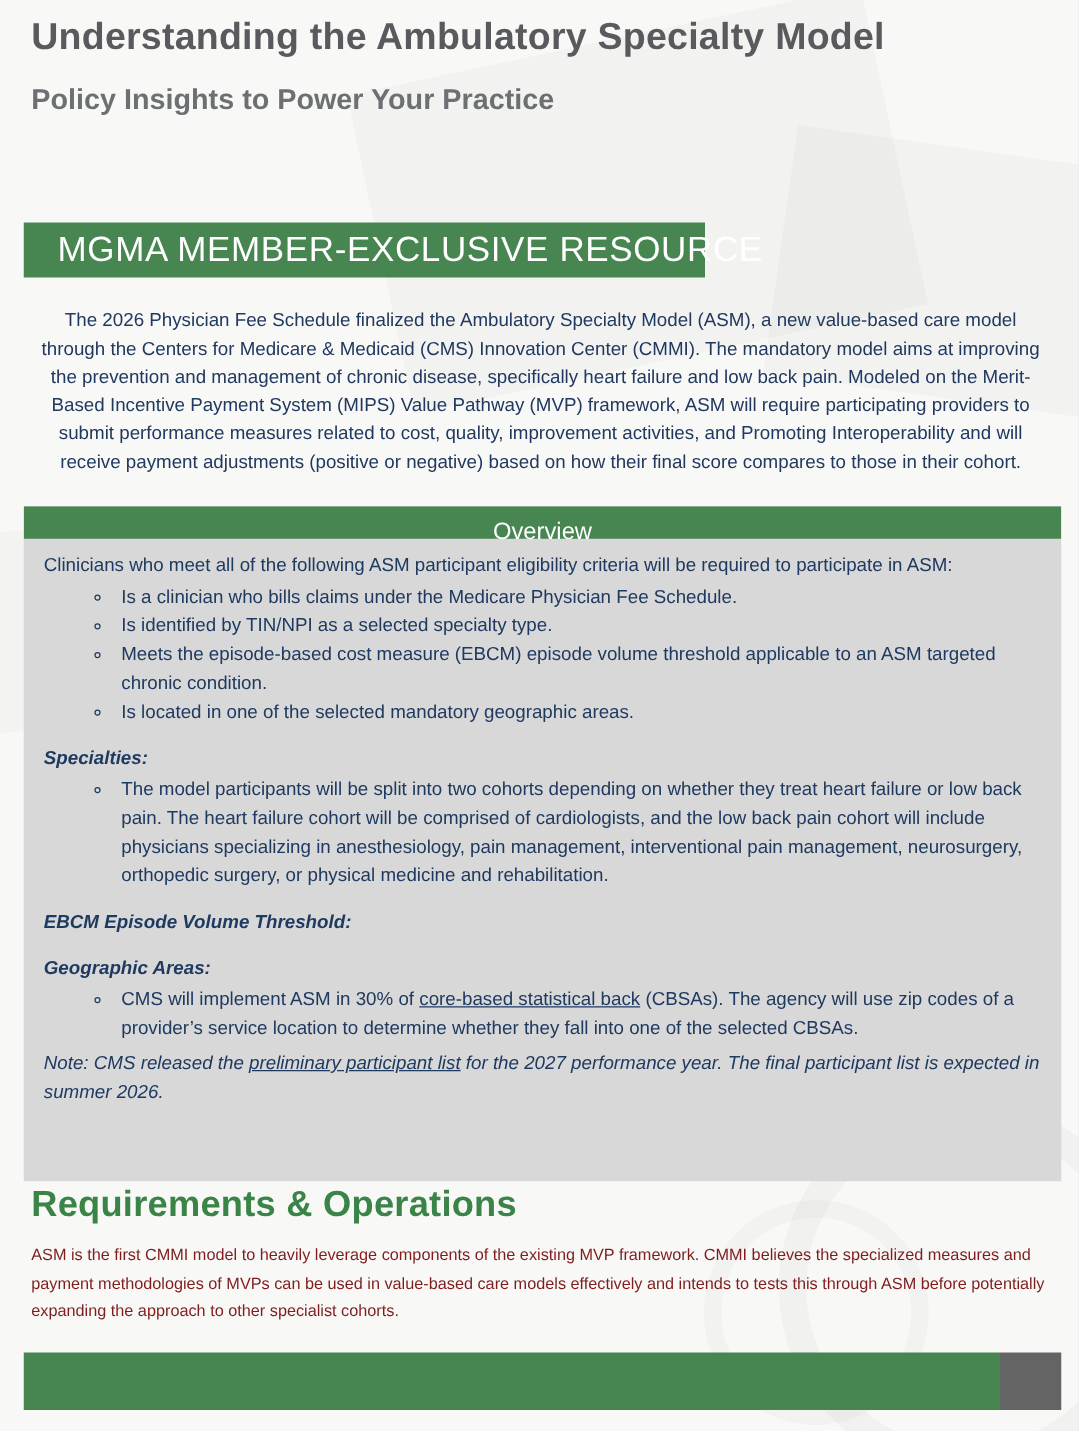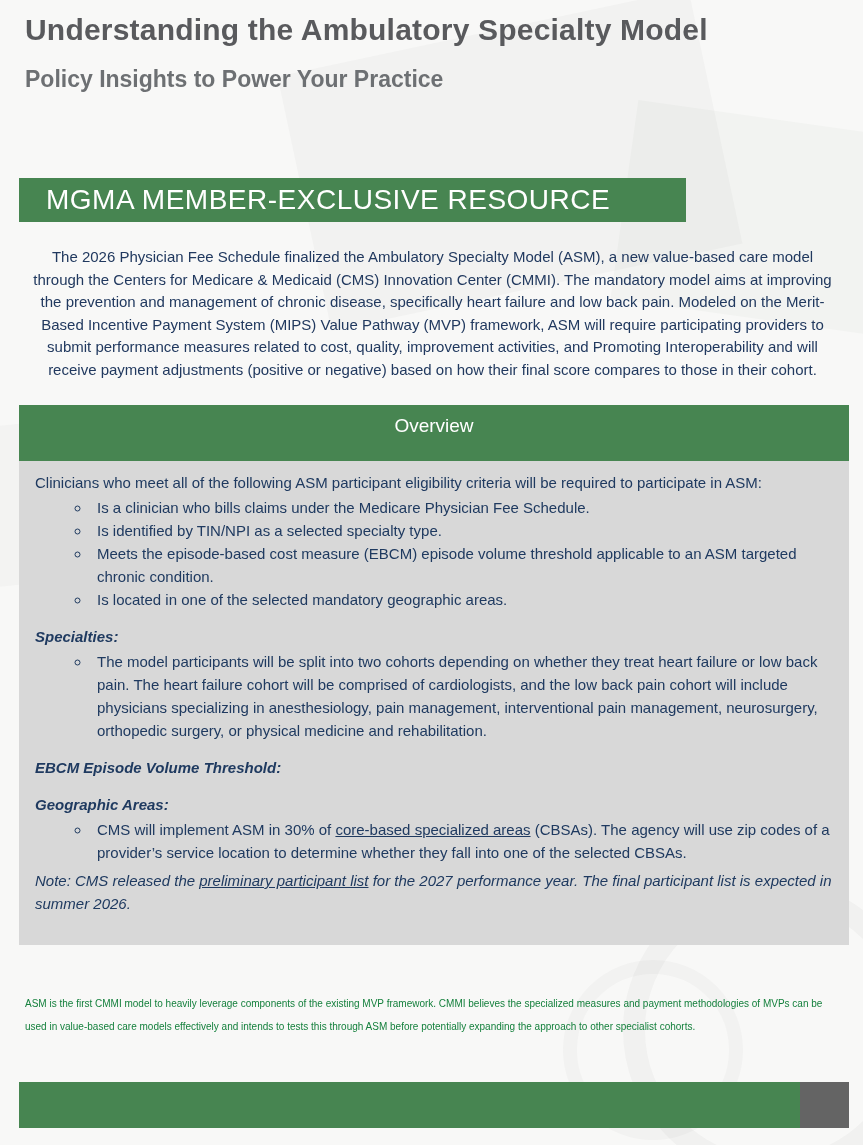--- a/index.html
+++ b/index.html
@@ -22,54 +22,54 @@
 
   .title-block { position:absolute; left:25px; top:6px; width:800px; }
   h1.doc-title {
     font-size:30px; line-height:47px; font-weight:bold;
     color:#595a5d; letter-spacing:0.2px;
   }
   h2.doc-subtitle {
     margin-top:13px; font-size:23px; font-weight:bold; color:#6d7073;
   }
   .banner {
-    position:absolute; left:19px; top:178px; width:667px; height:44px;
+    position:absolute; left:19px; top:178px; width:545px; height:44px;
     background:#478551; color:#ffffff;
     font-size:28px; line-height:44px; padding-left:27px;
     letter-spacing:0.5px; white-space:nowrap;
   }
   .intro {
     position:absolute; left:25px; top:246px; width:815px;
     color:#21395f; font-size:15px; line-height:22.5px;text-align:center;
   }
   .graybox {
     position:absolute; left:19px; top:405px; width:830px; height:540px;
     background:#d8d8d8; overflow:hidden;
   }
   .graybox-header {
-    height:56px; background:#478551; color:#ffffff;
+    height:26px; background:#478551; color:#ffffff;
     text-align:center; font-size:19px; line-height:42px;
   }
   .graybox-body {
     padding:10px 16px 6px 16px;
     color:#1f3a60; font-size:15px; line-height:23px;
   }
   .lead { font-weight:normal; }
   .graybox-body ul { list-style-type:circle; margin:2px 0 0 0; padding-left:56px; }
   .graybox-body li { padding-left:6px; }
   .sec-heading { font-weight:bold; font-style:italic; margin-top:14px; }
   .note { font-style:italic; margin-top:5px; }
   .doc-link { color:#1f3a60; text-decoration:underline; cursor:pointer; }
   .req-heading {
     position:absolute; left:25px; top:948px;
     font-size:29px; font-weight:bold; color:#3a8447; letter-spacing:0.2px;
   }
   .req-para {
     position:absolute; left:25px; top:993px; width:815px;
-    color:#15803d; font-size:10px; line-height:22.5px;
+    color:#7f1d1d; font-size:13px; line-height:22.5px;
   }
   .bottom-bar {
     position:absolute; left:19px; top:1082px; width:830px; height:46px;
     display:flex;
   }
   .bottom-bar .green-cell { width:781px; height:100%; background:#478551; }
   .bottom-bar .gray-cell  { width:49px;  height:100%; background:#646464; }
 </style>
 </head>
 <body>
@@ -104,27 +104,28 @@
 
       <p class="sec-heading">Specialties:</p>
       <ul>
         <li>The model participants will be split into two cohorts depending on whether they treat heart failure or low back pain. The heart failure cohort will be comprised of cardiologists, and the low back pain cohort will include physicians specializing in anesthesiology, pain management, interventional pain management, neurosurgery, orthopedic surgery, or physical medicine and rehabilitation.</li>
       </ul>
 
       <p class="sec-heading">EBCM Episode Volume Threshold:</p>
 
       <p class="sec-heading">Geographic Areas:</p>
       <ul>
-        <li><span>CMS will implement ASM in 30% of </span><a class="doc-link">core-based specialized areas</a><span> (CBSAs). The agency will use zip codes of a provider’s service location to determine whether they fall into one of the selected CBSAs.</span></li>
+        <li><span>CMS will implement ASM in 30% of </span><a class="doc-link">core-based statistical back</a><span> (CBSAs). The agency will use zip codes of a provider’s service location to determine whether they fall into one of the selected CBSAs.</span></li>
       </ul>
 
       <p class="note"><span>Note: CMS released the </span><a class="doc-link">preliminary participant list</a><span> for the 2027 performance year. The final participant list is expected in summer 2026.</span></p>
     </div>
   </div>
 
+  <h2 class="req-heading">Requirements &amp; Operations</h2>
   <p class="req-para">ASM is the first CMMI model to heavily leverage components of the existing MVP framework. CMMI believes the specialized measures and payment methodologies of MVPs can be used in value-based care models effectively and intends to tests this through ASM before potentially expanding the approach to other specialist cohorts.</p>
 
   <div class="bottom-bar">
     <div class="green-cell"></div>
     <div class="gray-cell"></div>
   </div>
 
 </div>
 
 </body></html>

